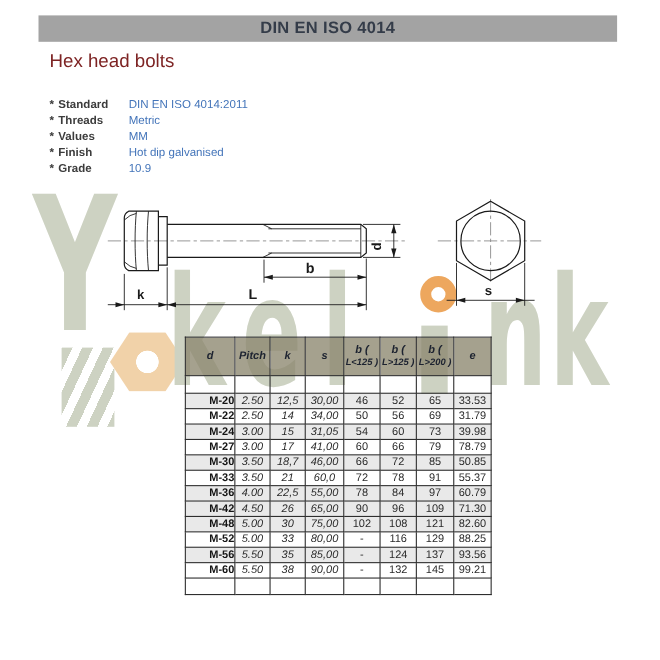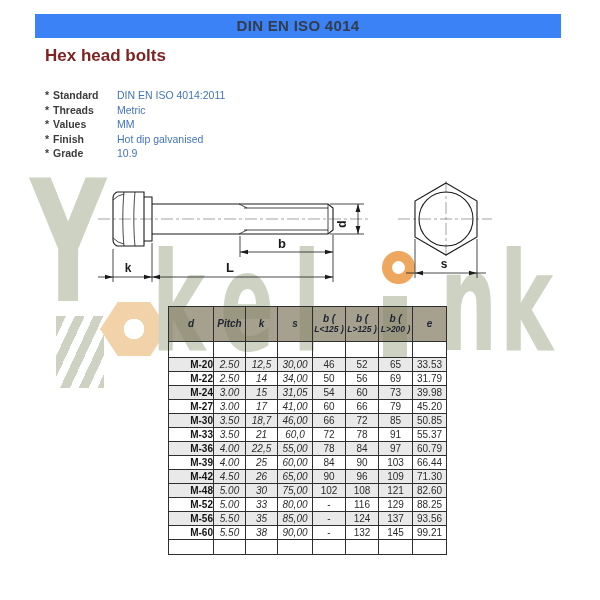--- a/index.html
+++ b/index.html
@@ -1,24 +1,24 @@
 <!DOCTYPE html>
 <html><head>
 <meta charset="utf-8">
 <style>
   html,body{margin:0;padding:0;}
   body{width:600px;height:600px;background:#ffffff;font-family:"Liberation Sans",sans-serif;position:relative;overflow:hidden;}
   .page{position:absolute;left:0;top:0;width:600px;height:600px;background:#fff;}
 
   
-  .topbar{position:absolute;left:35px;top:14px;width:526px;height:24px;background:#3b82f6;z-index:3;}
+  .topbar{position:absolute;left:35px;top:14px;width:526px;height:24px;background:#a3a3a3;z-index:3;}
   .topbar .title{display:block;text-align:center;line-height:24px;font-size:15px;font-weight:bold;color:#343c49;letter-spacing:.3px;}
 
   
-  .page-title{position:absolute;left:45px;top:46px;margin:0;font-size:17px;font-weight:bold;color:#7d2323;z-index:3;}
+  .page-title{position:absolute;left:45px;top:46px;margin:0;font-size:17px;font-weight:normal;color:#7d2323;z-index:3;}
 
   
   .specs{position:absolute;left:45px;top:88px;z-index:3;font-size:10.5px;}
   .spec-row{height:14.5px;line-height:14.5px;white-space:nowrap;}
   .spec-bullet{font-weight:bold;color:#3c3c3c;display:inline-block;width:8px;}
   .spec-label{font-weight:bold;color:#3c3c3c;display:inline-block;width:64px;}
   .spec-value{font-weight:normal;color:#4374b9;}
 
   
   .wm{position:absolute;z-index:0;font-family:"DejaVu Sans",sans-serif;font-weight:bold;color:#cdd2c2;line-height:1;transform-origin:left top;}
@@ -212,21 +212,21 @@
           <td class="c7">39.98</td>
         </tr>
         <tr class="">
           <td class="c0">M-27</td>
           <td class="c1">3.00</td>
           <td class="c2">17</td>
           <td class="c3">41,00</td>
           <td class="c4">60</td>
           <td class="c5">66</td>
           <td class="c6">79</td>
-          <td class="c7">45.20</td>
+          <td class="c7">78.79</td>
         </tr>
         <tr class="alt">
           <td class="c0">M-30</td>
           <td class="c1">3.50</td>
           <td class="c2">18,7</td>
           <td class="c3">46,00</td>
           <td class="c4">66</td>
           <td class="c5">72</td>
           <td class="c6">85</td>
           <td class="c7">50.85</td>
@@ -244,30 +244,20 @@
         <tr class="alt">
           <td class="c0">M-36</td>
           <td class="c1">4.00</td>
           <td class="c2">22,5</td>
           <td class="c3">55,00</td>
           <td class="c4">78</td>
           <td class="c5">84</td>
           <td class="c6">97</td>
           <td class="c7">60.79</td>
         </tr>
-        <tr class="">
-          <td class="c0">M-39</td>
-          <td class="c1">4.00</td>
-          <td class="c2">25</td>
-          <td class="c3">60,00</td>
-          <td class="c4">84</td>
-          <td class="c5">90</td>
-          <td class="c6">103</td>
-          <td class="c7">66.44</td>
-        </tr>
         <tr class="alt">
           <td class="c0">M-42</td>
           <td class="c1">4.50</td>
           <td class="c2">26</td>
           <td class="c3">65,00</td>
           <td class="c4">90</td>
           <td class="c5">96</td>
           <td class="c6">109</td>
           <td class="c7">71.30</td>
         </tr>

